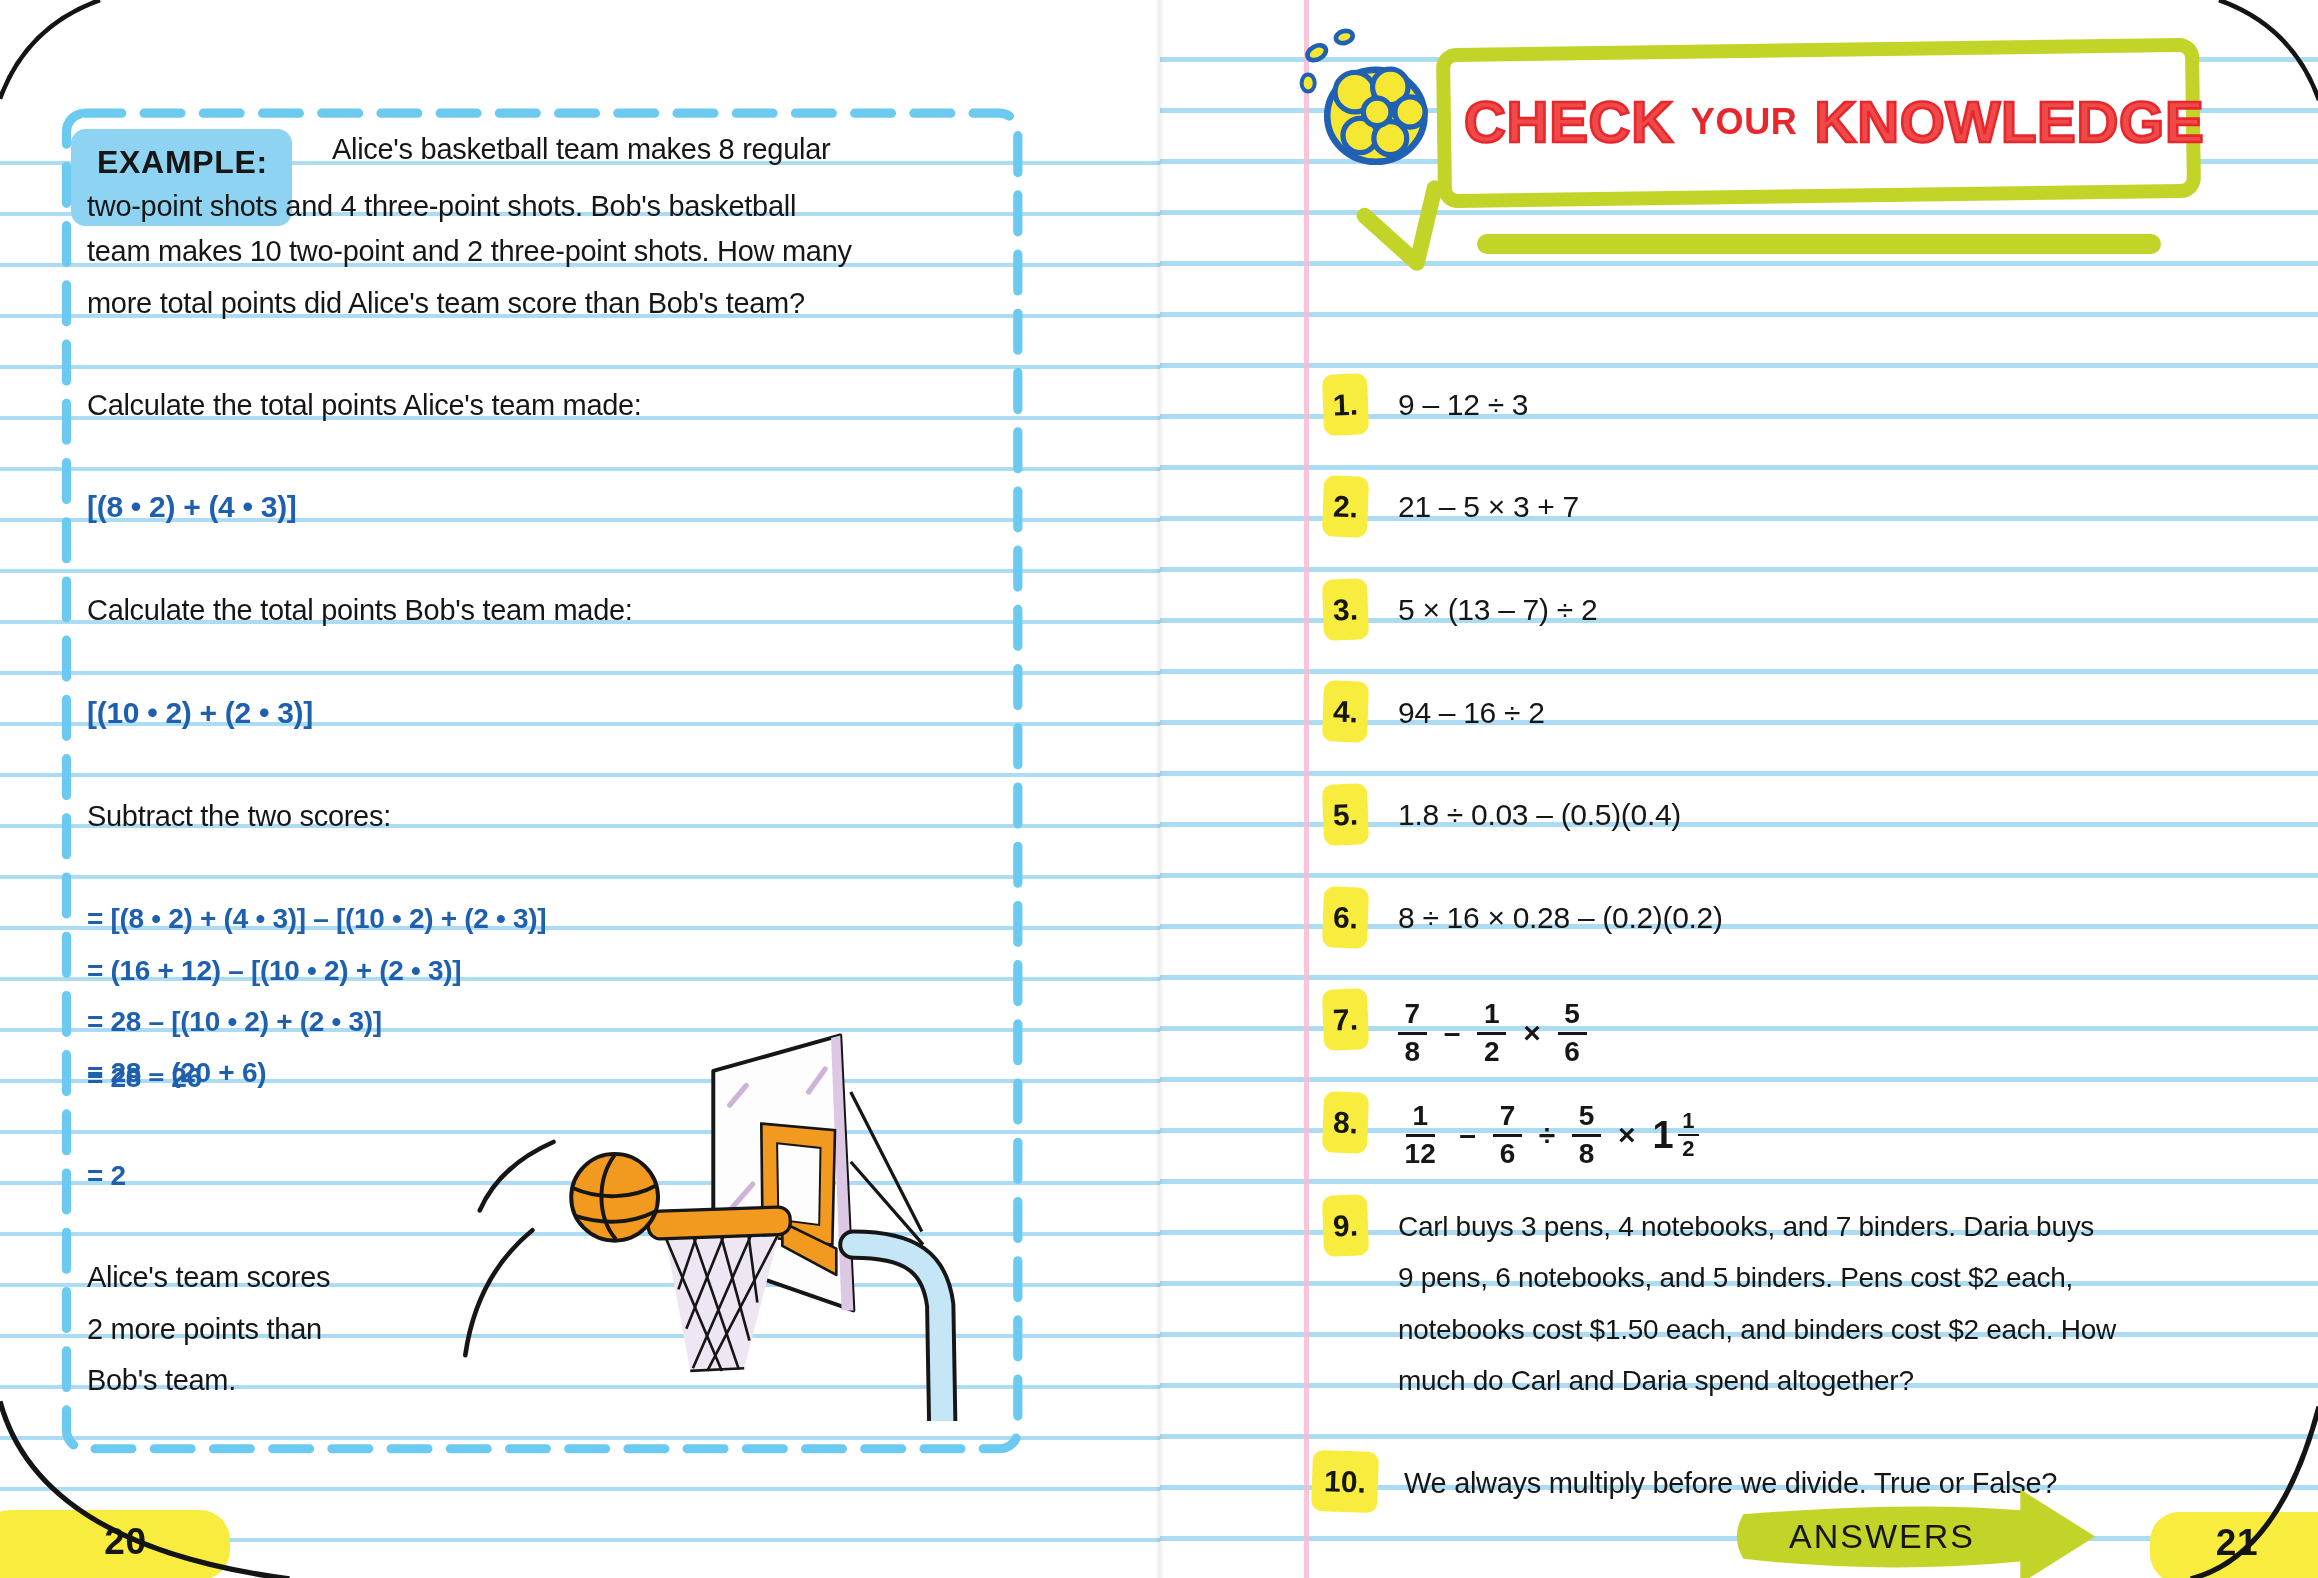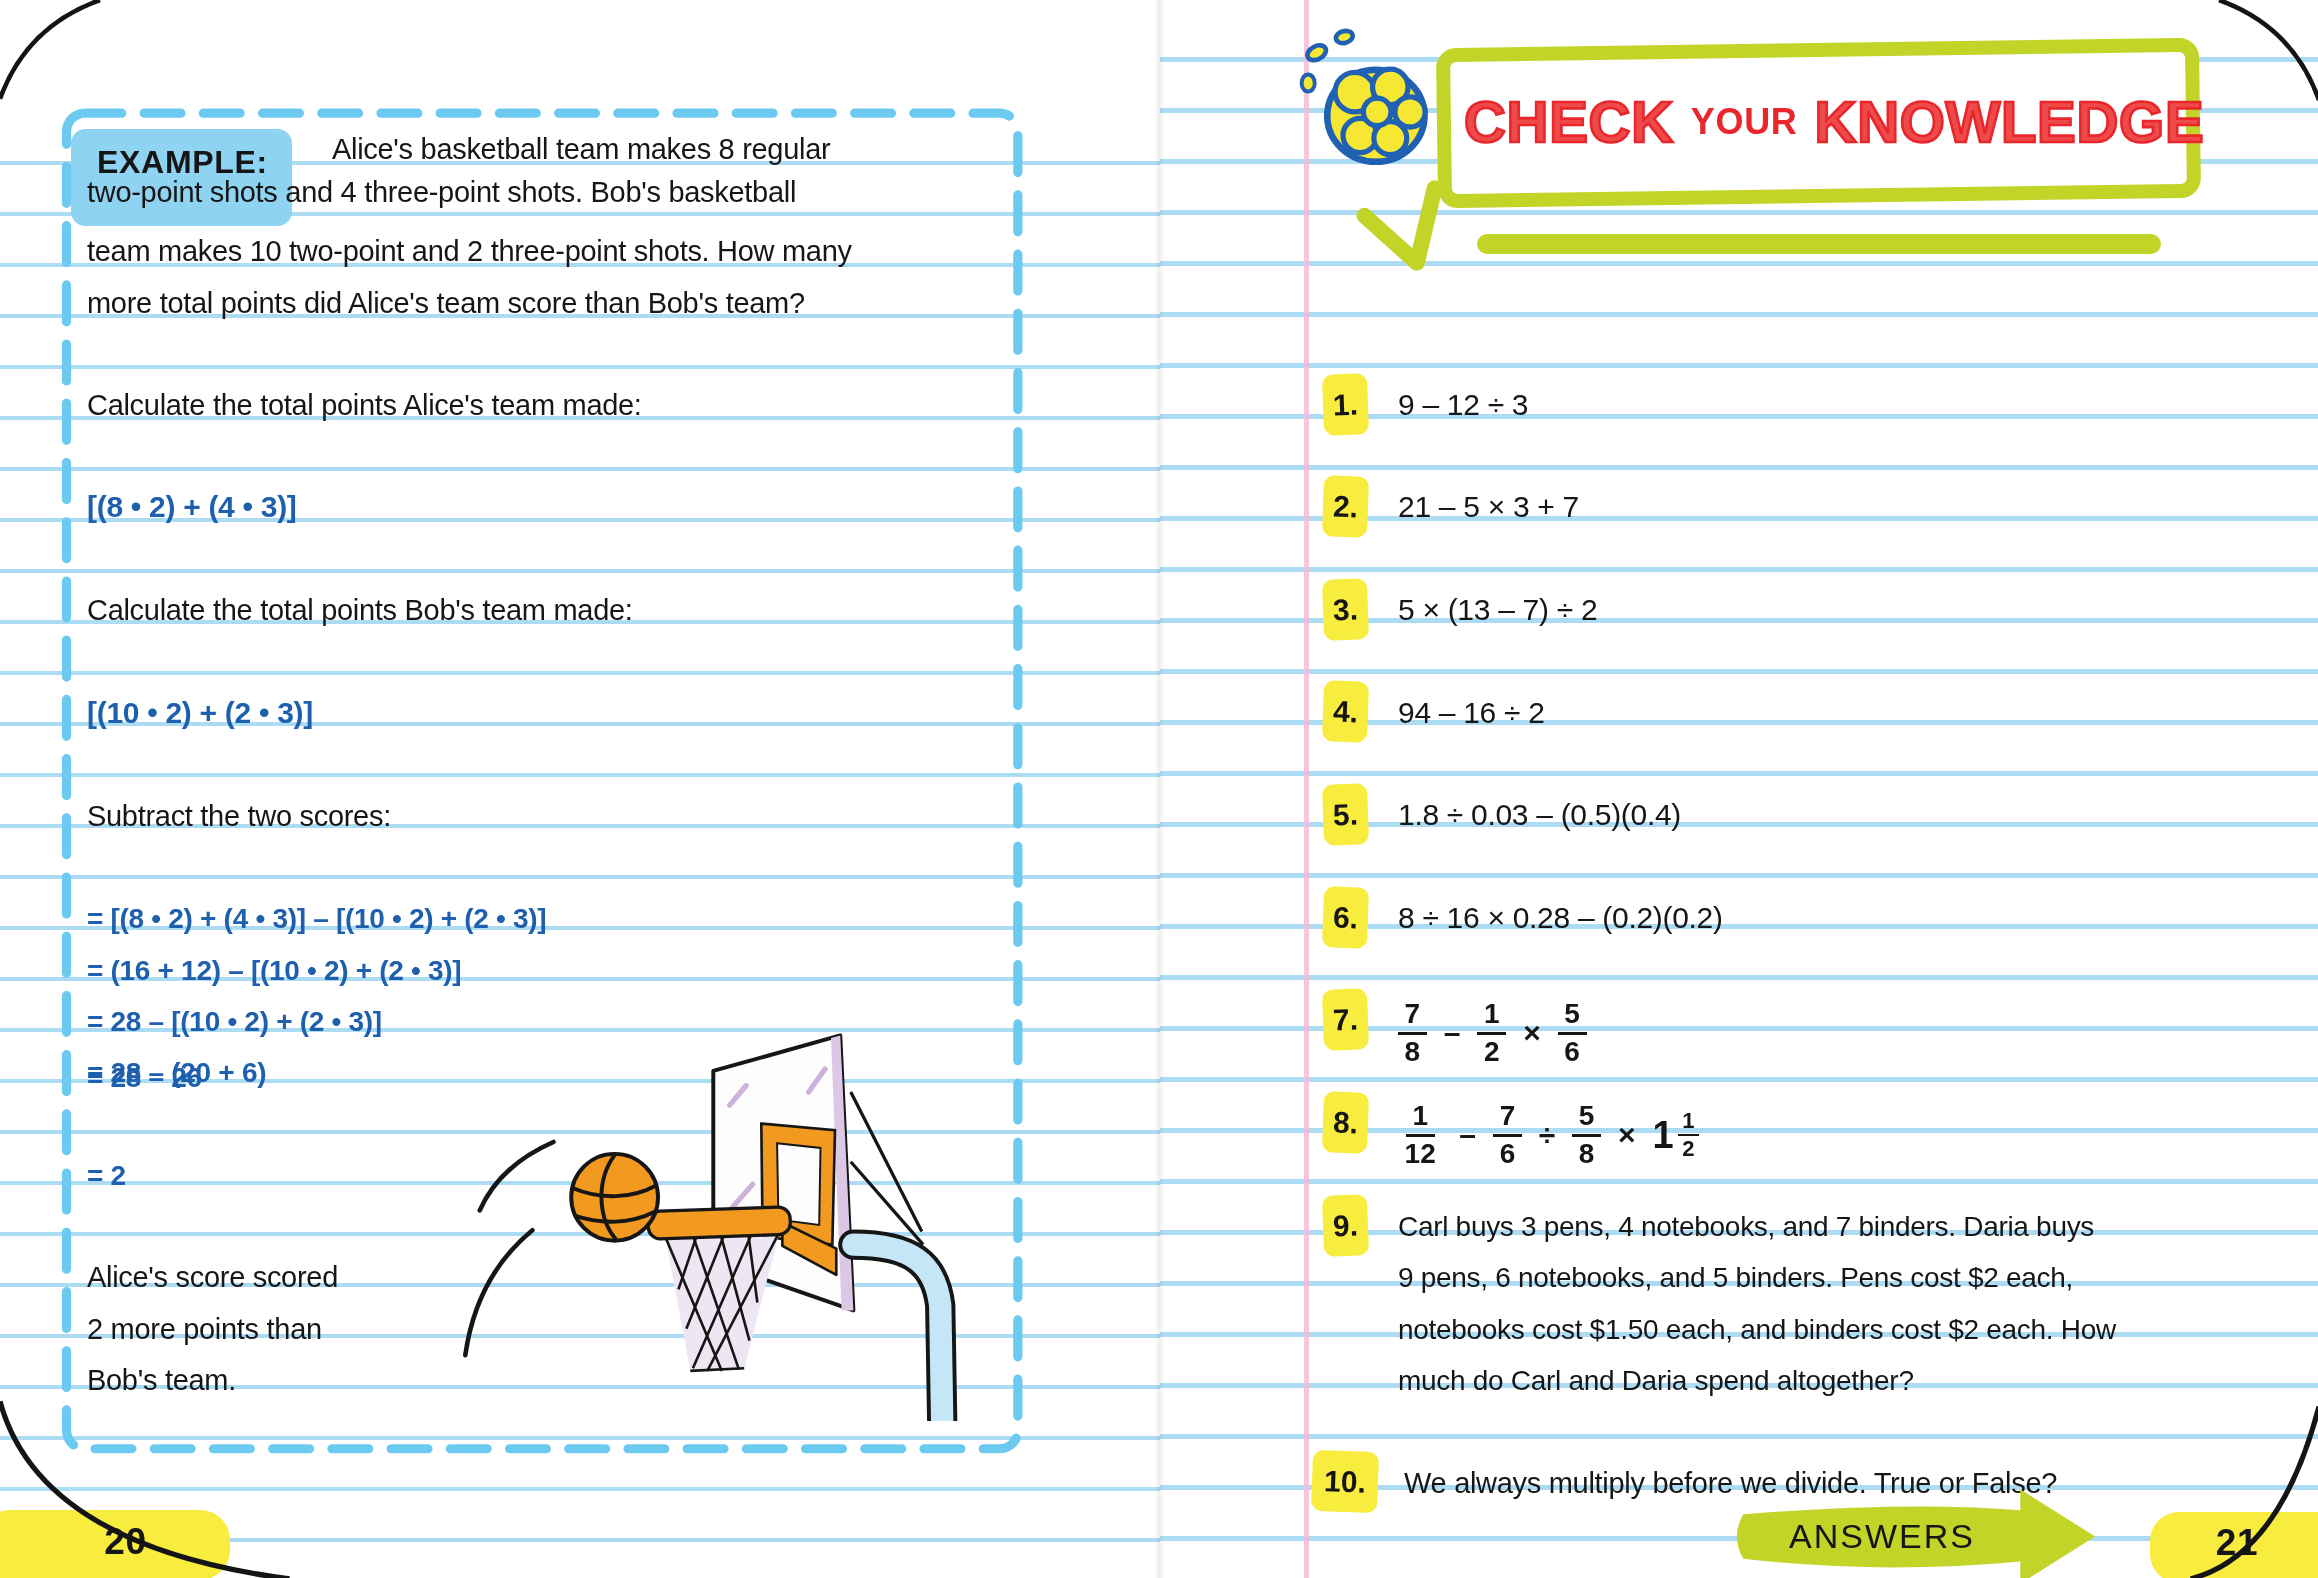--- a/index.html
+++ b/index.html
@@ -82,40 +82,40 @@
 
   <div class="abs example-highlight"></div>
 
   <svg class="abs" style="left:0;top:0" width="1160" height="1579" viewBox="0 0 1763 2400">
     <rect x="101" y="172" width="1446" height="2030" rx="28" fill="none" stroke="#6ccaf1" stroke-width="14" stroke-dasharray="56 34" stroke-linecap="round"></rect>
   </svg>
 
   <div class="abs example-label">EXAMPLE:</div>
 
   <div class="abs hand" style="left:332px;top:124px">Alice's basketball team makes 8 regular</div>
-  <div class="abs hand" style="left:87px;top:167px">two-point shots and 4 three-point shots. Bob's basketball</div>
+  <div class="abs hand" style="left:87px;top:181px">two-point shots and 4 three-point shots. Bob's basketball</div>
   <div class="abs hand" style="left:87px;top:226px">team makes 10 two-point and 2 three-point shots. How many</div>
   <div class="abs hand" style="left:87px;top:278px">more total points did Alice's team score than Bob's team?</div>
 
   <div class="abs hand" style="left:87px;top:380px">Calculate the total points Alice's team made:</div>
   <div class="abs mathblue" style="left:87px;top:481px">[(8 • 2) + (4 • 3)]</div>
 
   <div class="abs hand" style="left:87px;top:585px">Calculate the total points Bob's team made:</div>
   <div class="abs mathblue" style="left:87px;top:687px">[(10 • 2) + (2 • 3)]</div>
 
   <div class="abs hand" style="left:87px;top:791px">Subtract the two scores:</div>
 
   <div class="abs mathblue" style="left:87px;top:893px;font-size:28px">= [(8 • 2) + (4 • 3)] – [(10 • 2) + (2 • 3)]</div>
   <div class="abs mathblue" style="left:87px;top:945px;font-size:28px">= (16 + 12) – [(10 • 2) + (2 • 3)]</div>
   <div class="abs mathblue" style="left:87px;top:996px;font-size:28px">= 28 – [(10 • 2) + (2 • 3)]</div>
   <div class="abs mathblue" style="left:87px;top:1047px;font-size:28px">= 28 – (20 + 6)</div>
   <div class="abs mathblue" style="left:87px;top:1052px;font-size:28px">= 28 – 26</div>
   <div class="abs mathblue" style="left:87px;top:1150px;font-size:28px">= 2</div>
 
-  <div class="abs hand" style="left:87px;top:1252px">Alice's score scored</div>
+  <div class="abs hand" style="left:87px;top:1252px">Alice's team scores</div>
   <div class="abs hand" style="left:87px;top:1304px">2 more points than</div>
   <div class="abs hand" style="left:87px;top:1355px">Bob's team.</div>
 
   <svg class="abs" style="left:414px;top:1013px" width="592" height="408" viewBox="0 0 900 620">
 
     <path d="M212 196 Q130 232 100 300" fill="none" stroke="#161616" stroke-width="7" stroke-linecap="round"></path>
     <path d="M180 330 Q95 400 78 520" fill="none" stroke="#161616" stroke-width="7" stroke-linecap="round"></path>
 
     <polygon points="455,88 648,34 668,452 455,378" fill="#fdfdfd" stroke="#161616" stroke-width="6" stroke-linejoin="round"></polygon>
     <polygon points="634,38 648,34 668,452 650,452" fill="#dcc7e4"></polygon>

